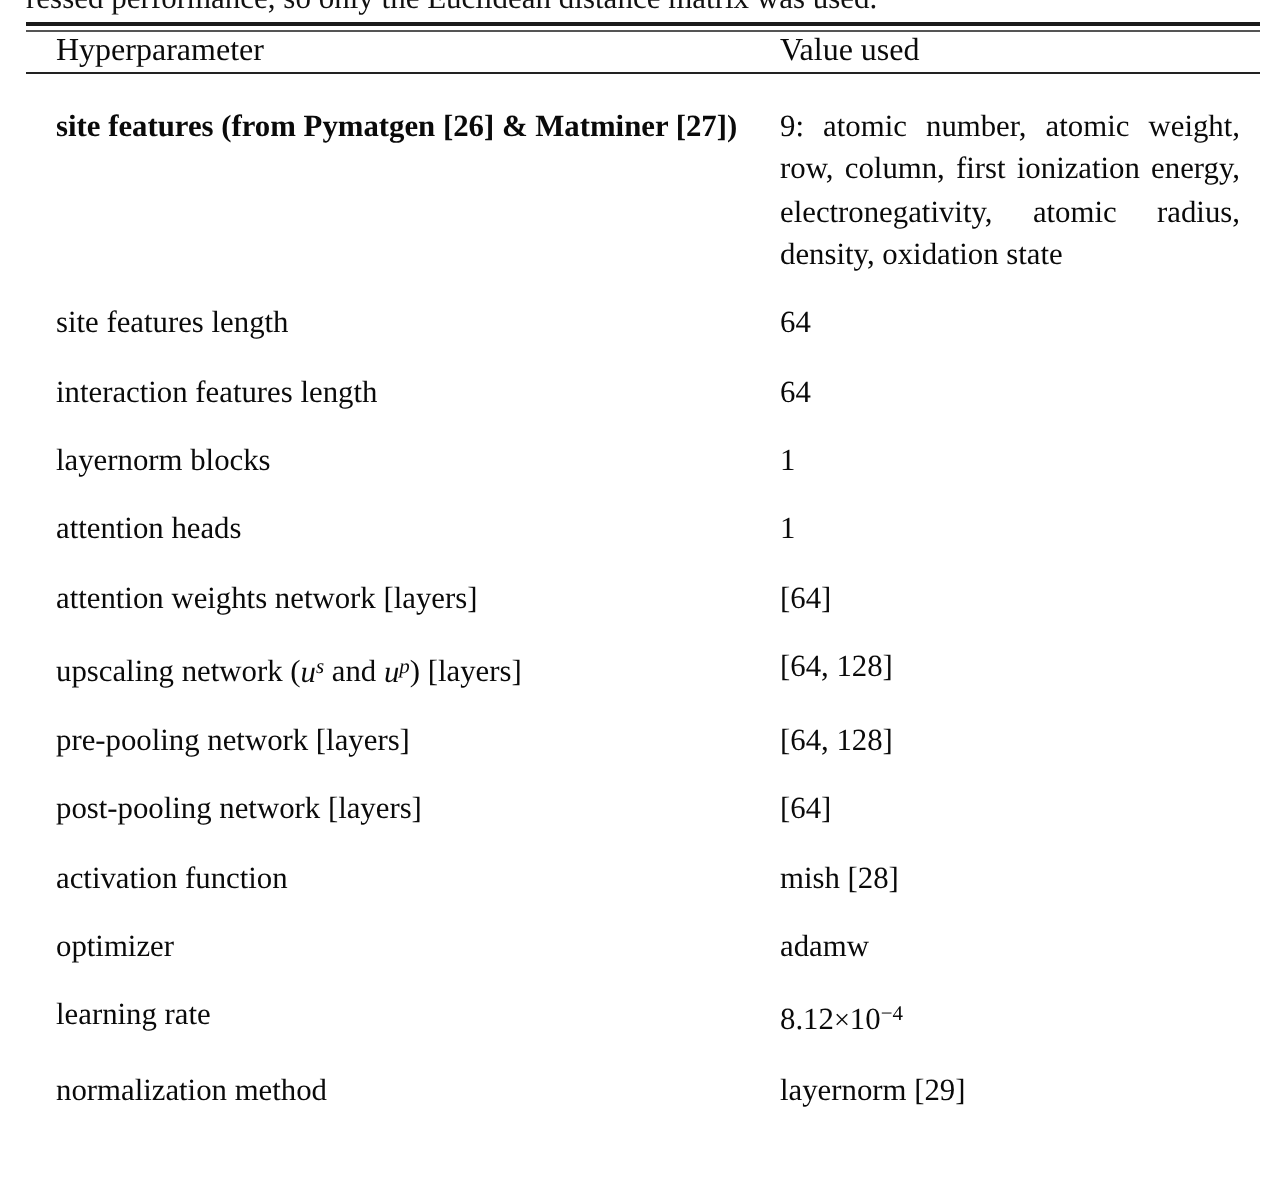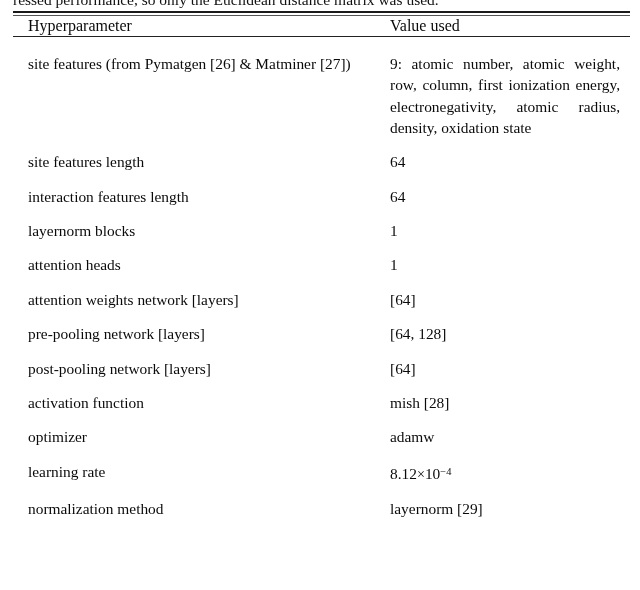--- a/index.html
+++ b/index.html
@@ -103,20 +103,21 @@
   
   td.v.justify {
     text-align: justify;
     text-align-last: left;
     hyphens: manual;
     margin-left: 32px;
   }
   td.k.justify {
     text-align: justify;
     text-align-last: left;
+    font-weight: bold;
   }
 
   .mathvar {
     font-family: "Liberation Serif", "DejaVu Serif", serif;
     font-style: italic;
   }
   .mathvar sup {
     font-style: italic;
     font-size: 0.68em;
     vertical-align: 0.42em;
@@ -188,20 +189,24 @@
         <tr class="row">
           <td class="k">attention heads</td>
           <td class="v">1</td>
         </tr>
 
         <tr class="row">
           <td class="k">attention weights network [layers]</td>
           <td class="v">[64]</td>
         </tr>
 
+        <tr class="row">
+          <td class="k"><span>upscaling network (</span><span class="mathvar"><span>u</span><sup>s</sup></span><span> and </span><span class="mathvar"><span>u</span><sup>p</sup></span><span>) [layers]</span></td>
+          <td class="v">[64, 128]</td>
+        </tr>
 
         <tr class="row">
           <td class="k">pre-pooling network [layers]</td>
           <td class="v">[64, 128]</td>
         </tr>
 
         <tr class="row">
           <td class="k">post-pooling network [layers]</td>
           <td class="v">[64]</td>
         </tr>

